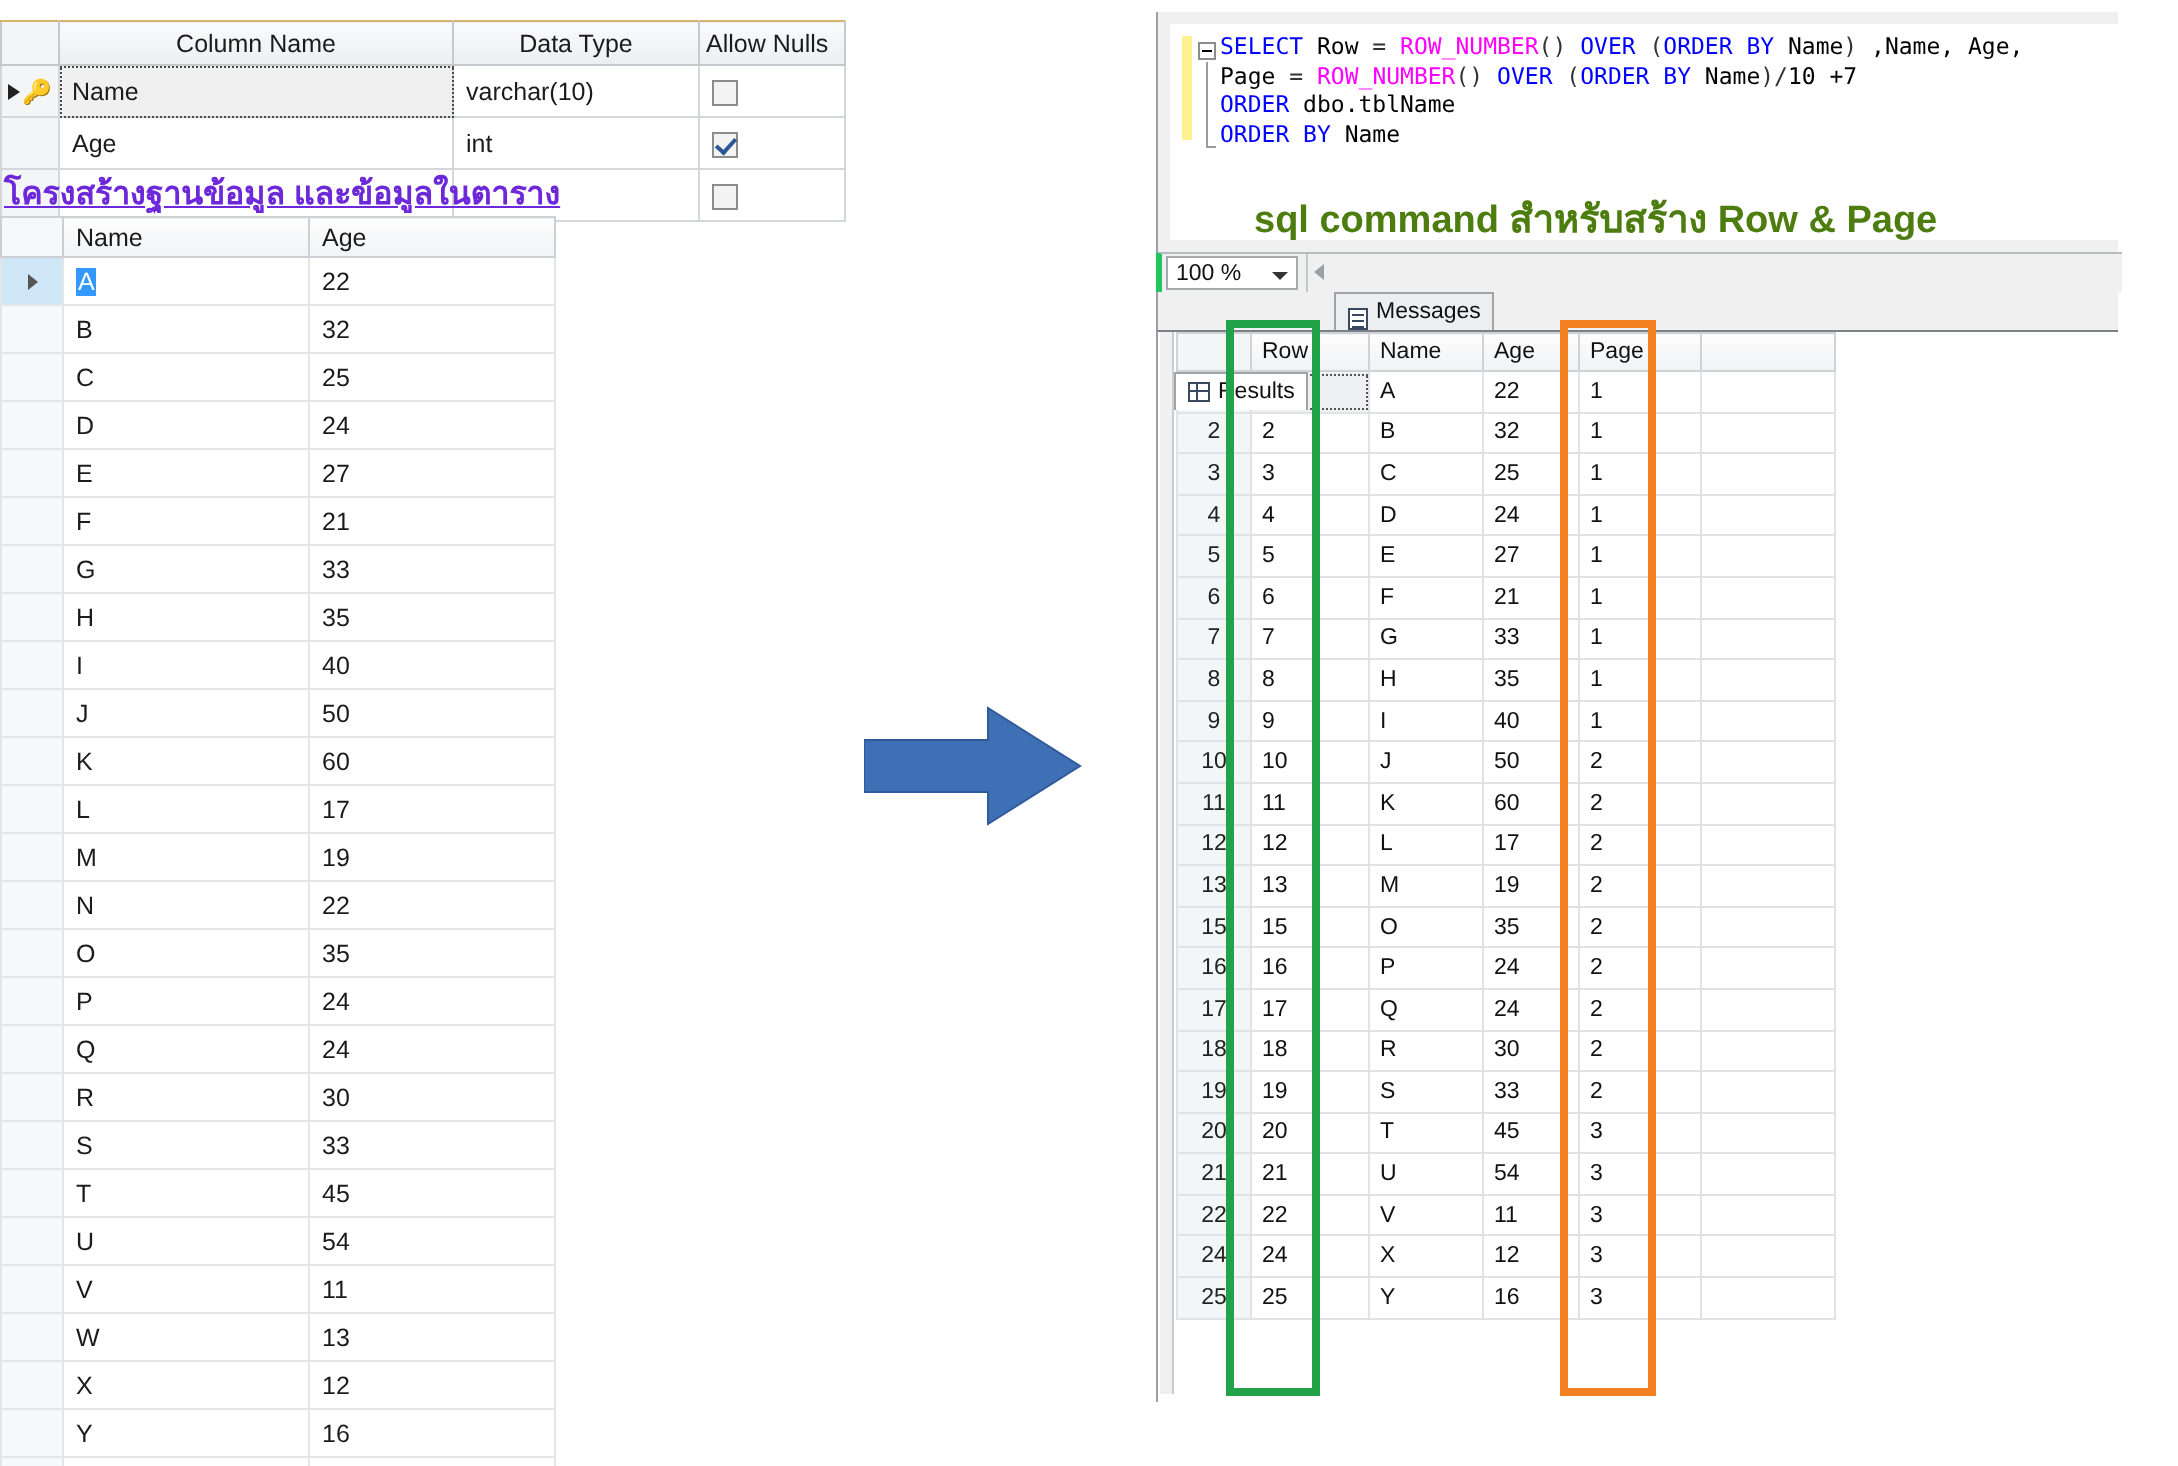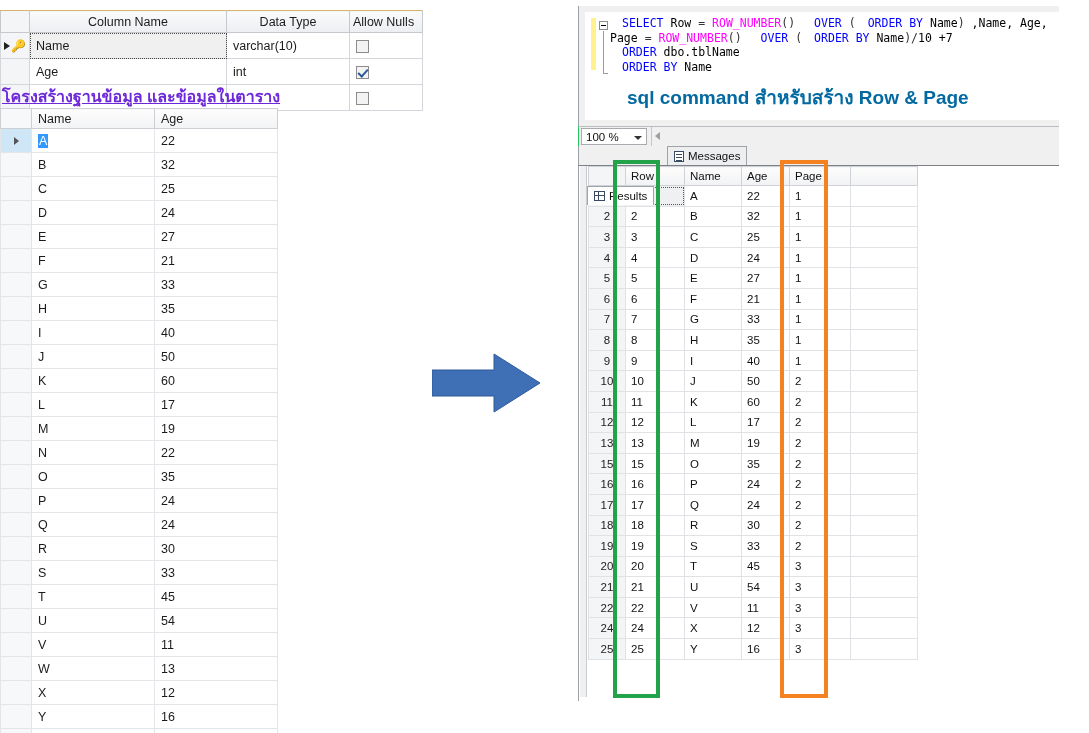--- a/index.html
+++ b/index.html
@@ -149,35 +149,35 @@
     position:absolute;left:18px;top:19px;width:1px;height:43px;background:#9a9a9a;
   }
   .gutter-foot {
     position:absolute;left:18px;top:61px;width:5px;height:1px;background:#9a9a9a;
   }
   .code {
     position:absolute;left:25px;top:4px;
     font-family:"DejaVu Sans Mono", monospace;
     font-size:11.5px;line-height:14.6px;white-space:pre;color:#000000;
   }
-  .k-blue { color:#0000ff;margin-left:12px; }
+  .k-blue { color:#0000ff; }
   .k-mag  { color:#ff00ff; }
   .k-black{ color:#000000; }
   .k-gray { color:#333333; }
 
   .caption-right {
-    position:absolute;left:48px;top:76px;
-    font-size:19px;font-weight:bold;color:#0369a1;white-space:nowrap;
+    position:absolute;left:48px;top:88px;
+    font-size:19px;font-weight:bold;color:#4d7c0f;white-space:nowrap;
     z-index:5;
   }
 
   
   .zoombar {
     position:absolute;left:0px;top:126px;width:480px;height:19px;
-    background:#f0f0f0;border-left:1px solid #22c55e;border-top:1px solid #b8bcc0;
+    background:#f0f0f0;border-left:3px solid #22c55e;border-top:1px solid #b8bcc0;
   }
   .zoom-combo {
     position:absolute;left:2px;top:1px;width:66px;height:17px;
     background:#ffffff;border:1px solid #a7abb0;
     font-size:11.5px;line-height:16px;padding-left:4px;box-sizing:border-box;
     color:#111;
   }
   .zoom-arrow {
     position:absolute;right:4px;top:7px;width:0;height:0;
     border-left:4px solid transparent;border-right:4px solid transparent;
@@ -198,21 +198,21 @@
     background:#f0f0f0;border-left:1px solid #9aa0a6;
   }
   .tab {
     position:absolute;top:0px;height:19px;
     border:1px solid #a0a4a8;border-bottom:none;
     font-size:11.5px;line-height:18px;
     display:flex;align-items:center;gap:4px;padding:0 6px;box-sizing:border-box;
     color:#111;
   }
   .tab.active { left:8px; background:#ffffff; z-index:2;margin-top:40px; }
-  .tab.inactive { left:88px; background:#eceef0; z-index:1; }
+  .tab.inactive { left:88px; background:#eceef0; z-index:1;align-items:flex-end; }
   .grid-glyph {
     width:11px;height:10px;border:1px solid #3b4a63;box-sizing:border-box;
     display:inline-block;position:relative;background:#fff;
   }
   .grid-glyph:before{content:"";position:absolute;left:0;top:3px;width:9px;height:1px;background:#3b4a63;}
   .grid-glyph:after {content:"";position:absolute;left:3px;top:0;width:1px;height:8px;background:#3b4a63;}
   .msg-glyph {
     width:10px;height:11px;border:1px solid #3b4a63;box-sizing:border-box;
     display:inline-block;position:relative;background:#fff;
   }

